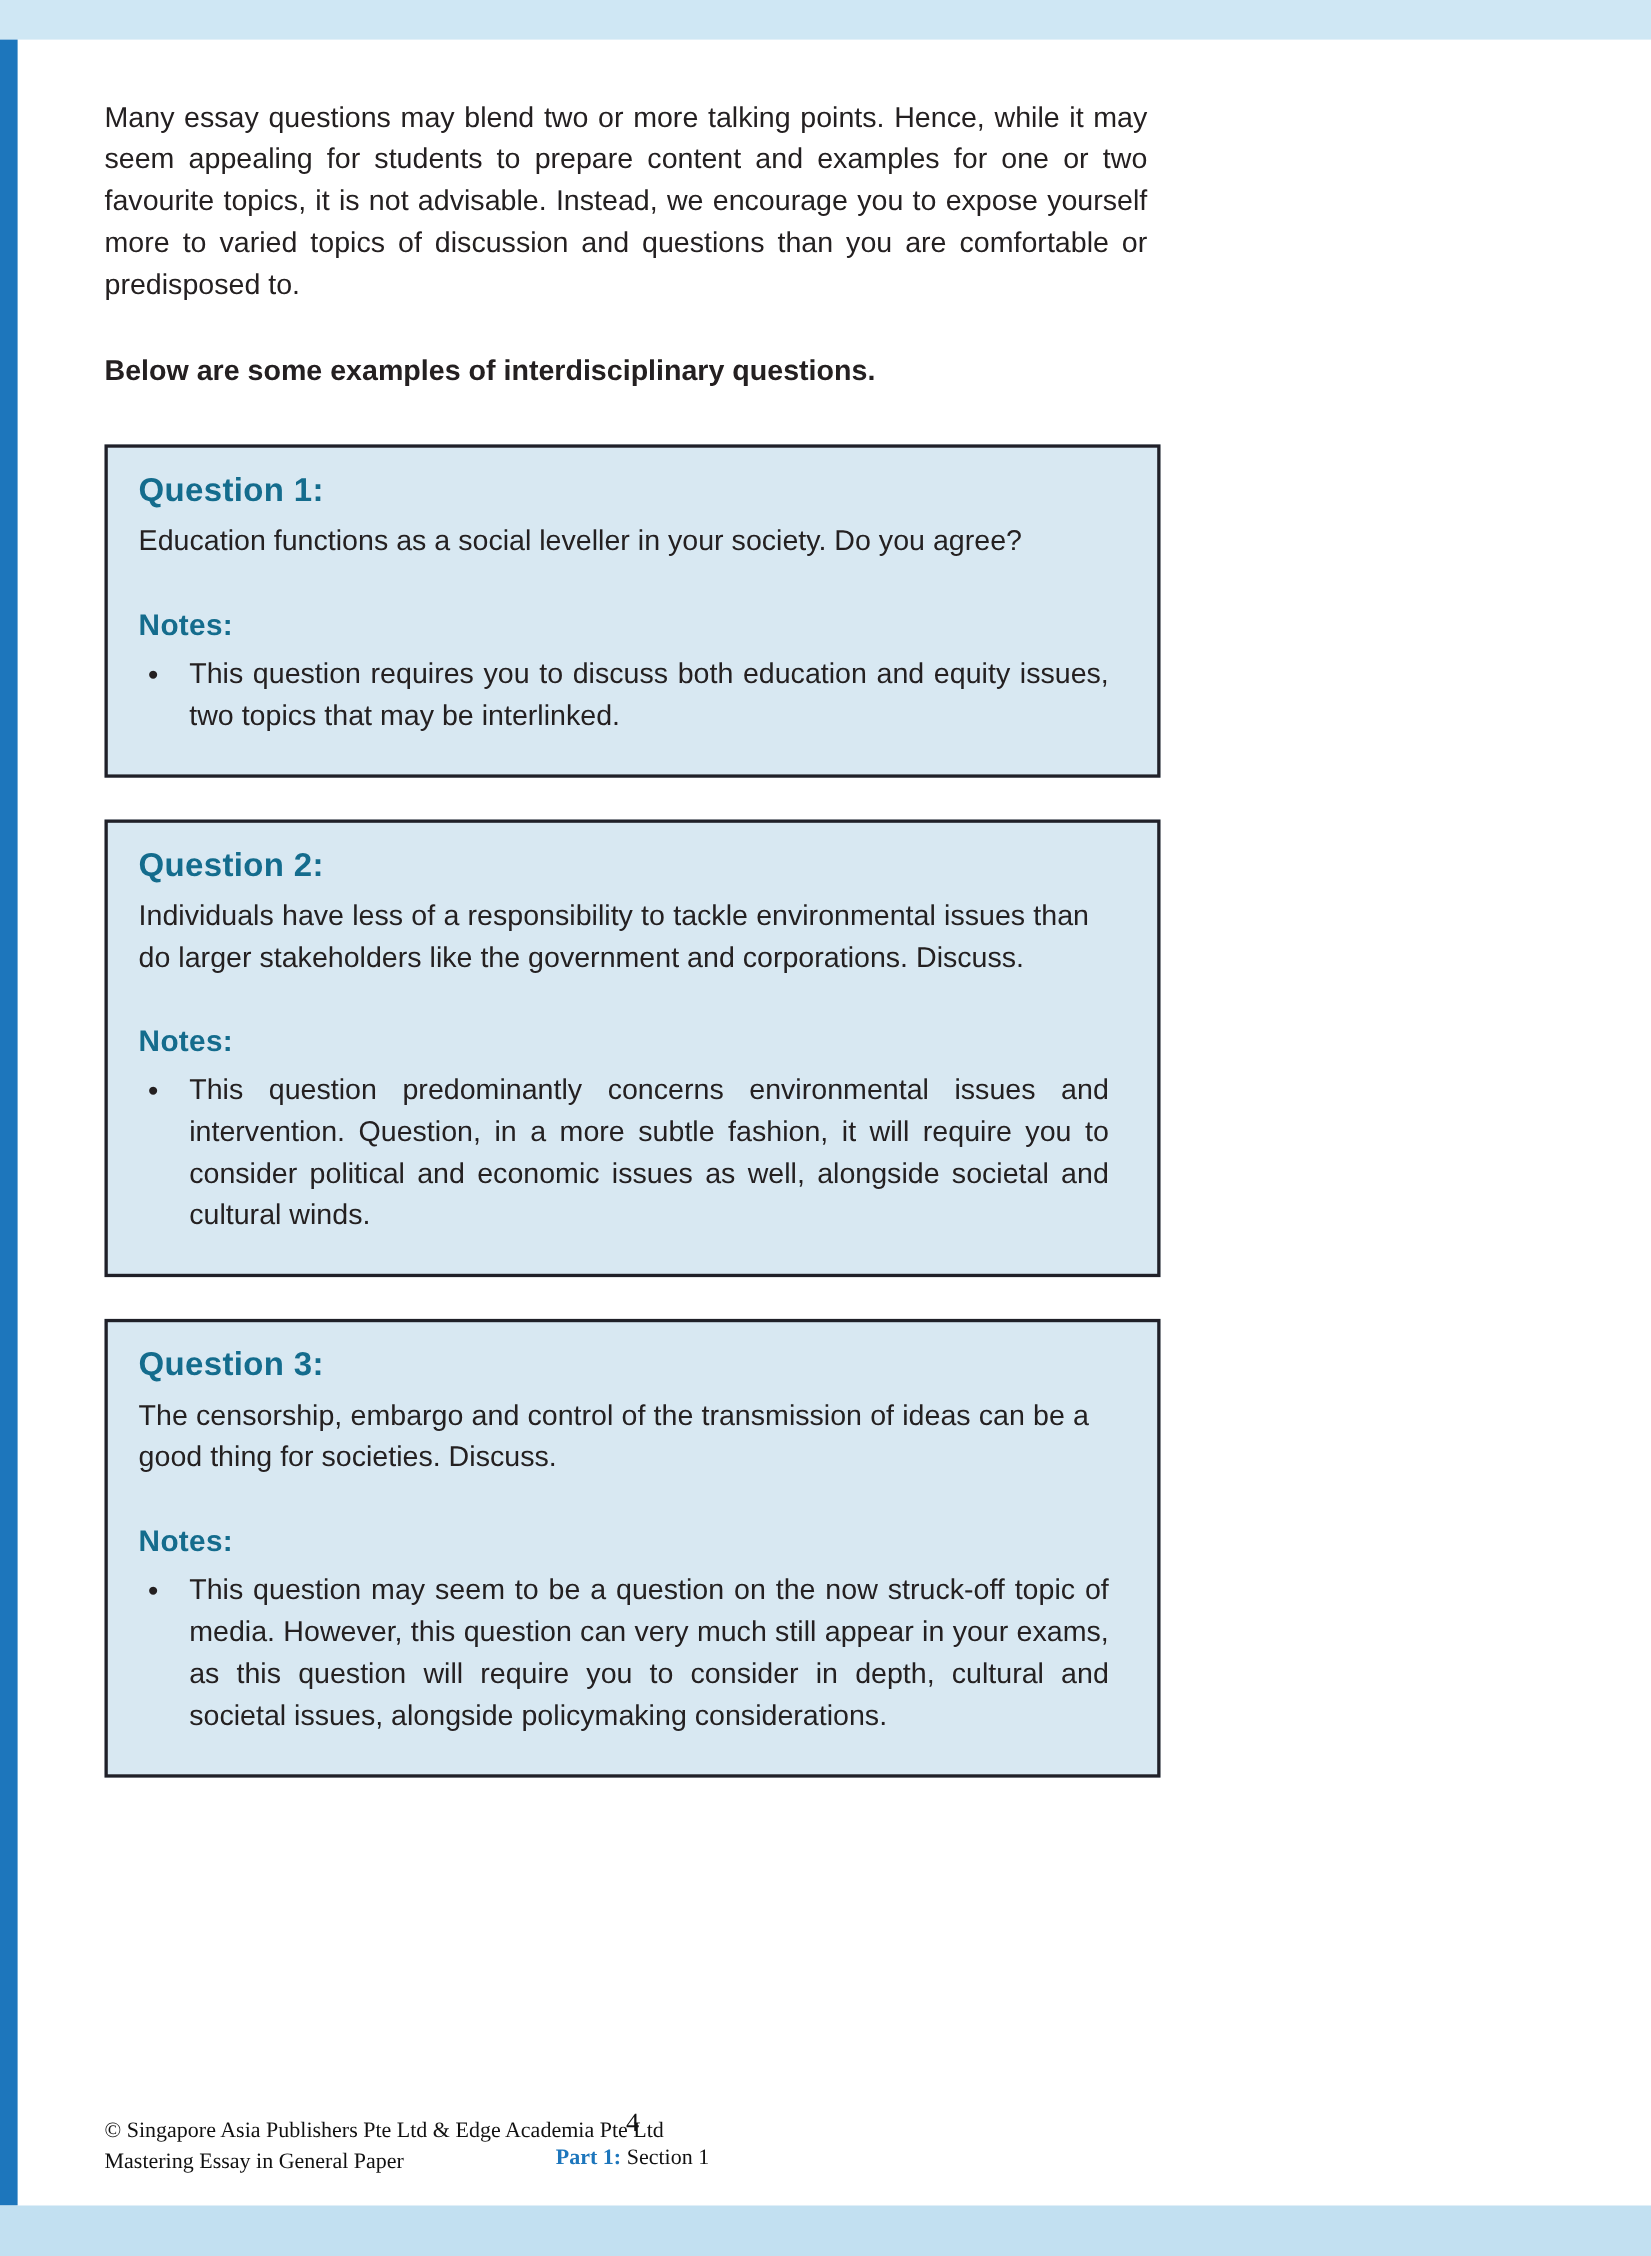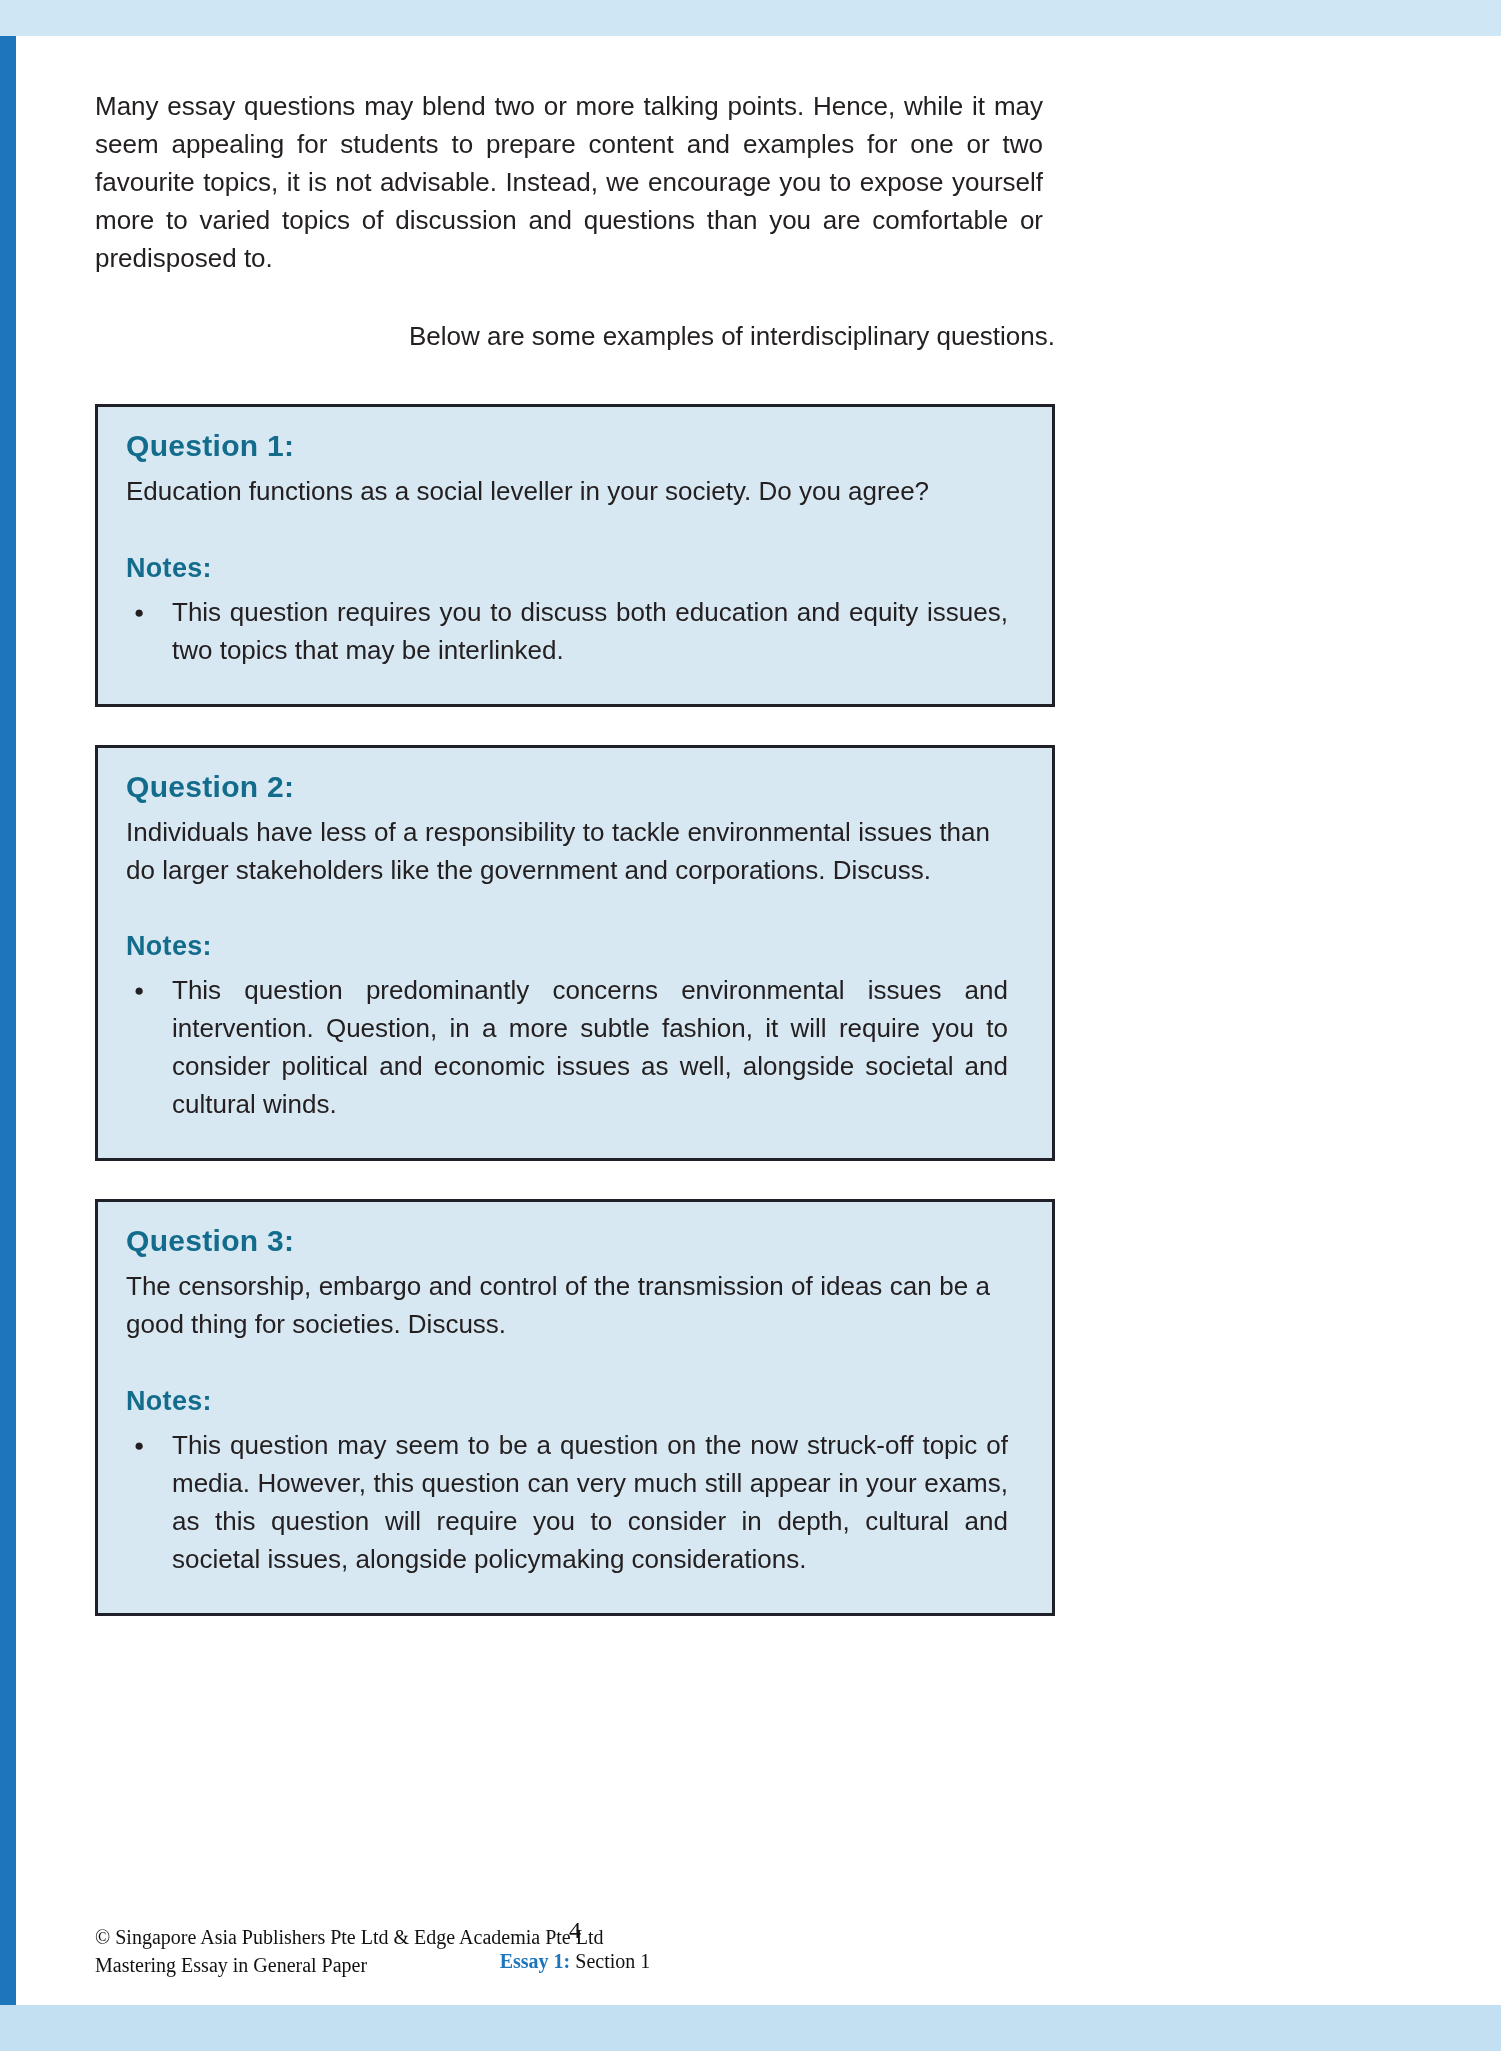--- a/index.html
+++ b/index.html
@@ -27,21 +27,21 @@
   .content {
     position: absolute; top: 88px; left: 95px; width: 960px;
   }
   .t {
     font-size: 26px;
     line-height: 1.46;
     text-align: justify;
     color: #242021;
   }
   .intro { margin: 0 12px 40px 0; }
-  .examples-line { margin: 16px 0 48px 0; text-align: right; }
+  .examples-line { margin: 16px 0 48px 0; text-align: left; font-weight: bold; }
   .qbox {
     background: var(--box-bg, #d8e8f2);
     border: 3px solid var(--box-border, #202028);
     padding: 22px 44px 34px 28px;
     margin: 0 0 38px 0;
     box-sizing: border-box;
   }
   .qtitle {
     font-size: 30px;
     font-weight: 700;
@@ -141,19 +141,19 @@
   </div>
 
   <div class="footer">
     <div class="footer-left">
       <div>© Singapore Asia Publishers Pte Ltd &amp; Edge Academia Pte Ltd</div>
       <div>Mastering Essay in General Paper</div>
     </div>
     <div class="footer-center">
       <div class="page-num">4</div>
       <div class="part-line">
-        <span class="part-label">Essay 1:</span>
+        <span class="part-label">Part 1:</span>
         <span>Section 1</span>
       </div>
     </div>
   </div>
 
 </div>
 
 </body></html>

